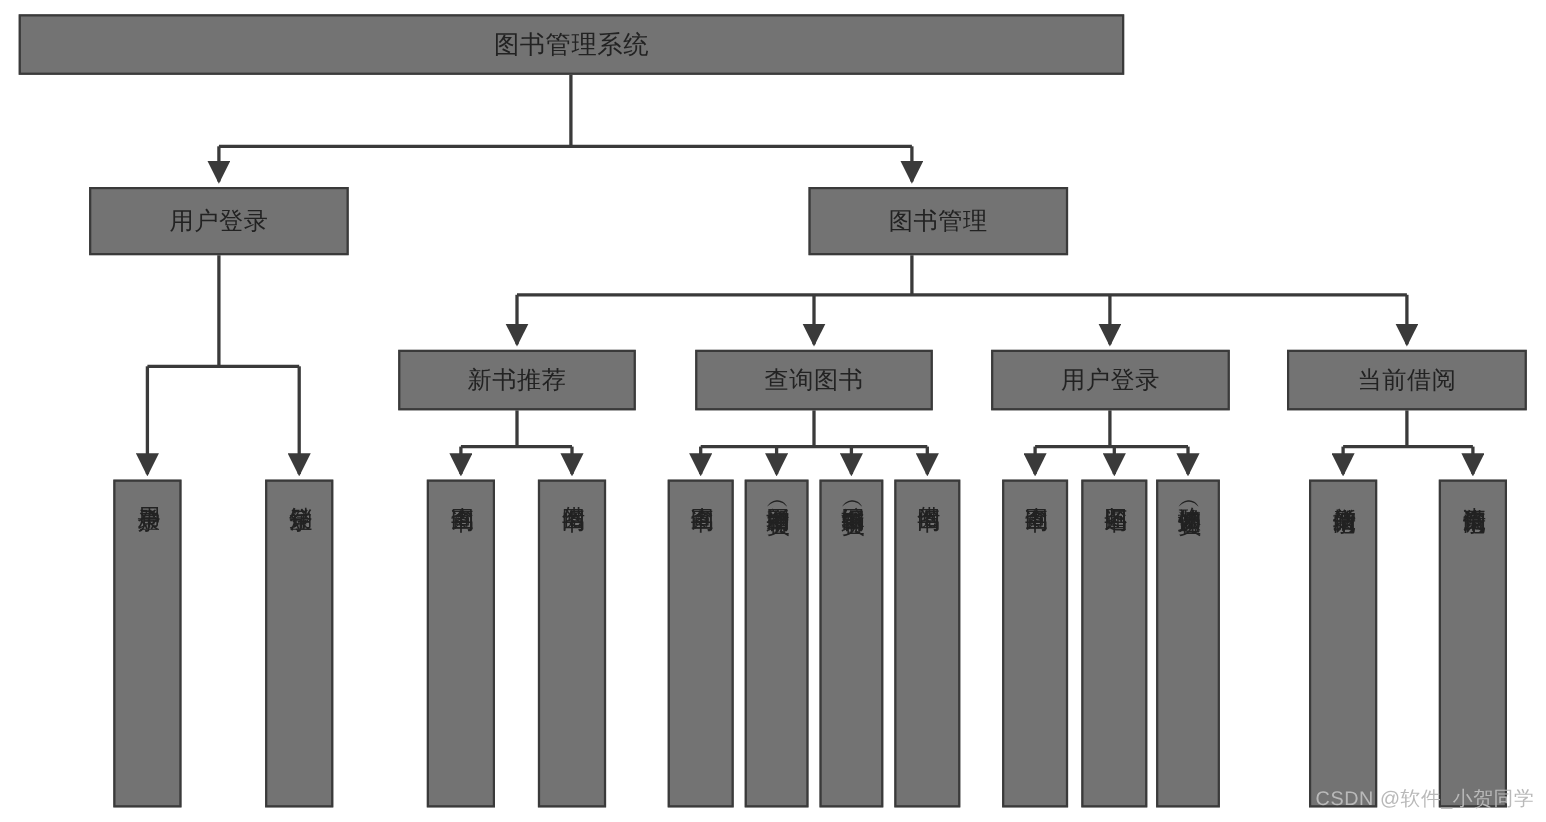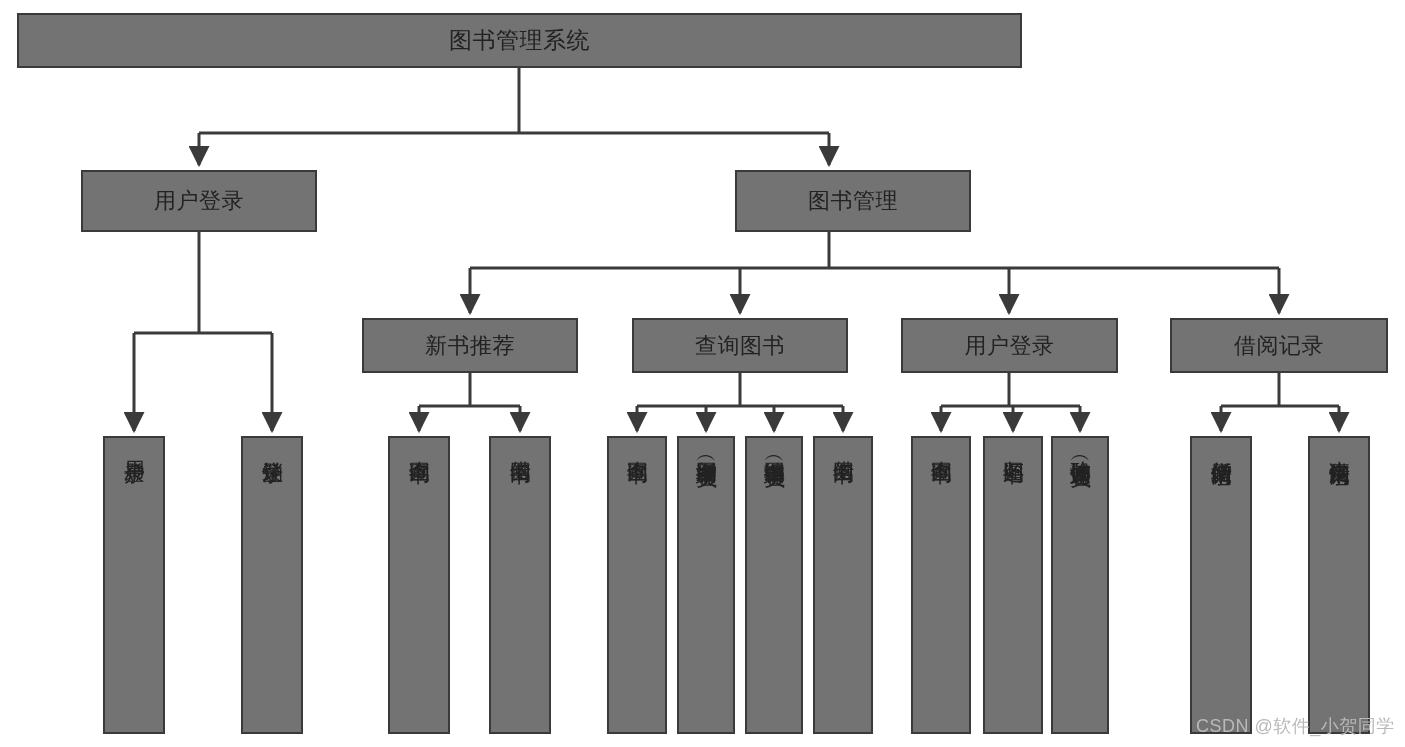--- a/index.html
+++ b/index.html
@@ -139,21 +139,21 @@
   <div class="node horiz" style="left:362px;top:318px;width:216px;height:55px;">
     <span class="label">新书推荐</span>
   </div>
   <div class="node horiz" style="left:632px;top:318px;width:216px;height:55px;">
     <span class="label">查询图书</span>
   </div>
   <div class="node horiz" style="left:901px;top:318px;width:217px;height:55px;">
     <span class="label">用户登录</span>
   </div>
   <div class="node horiz" style="left:1170px;top:318px;width:218px;height:55px;">
-    <span class="label">借阅记录</span>
+    <span class="label">当前借阅</span>
   </div>
 
   <div class="node vert" style="left:103px;top:436px;width:62px;height:298px;">
     <span class="label">用户登录</span>
   </div>
   <div class="node vert" style="left:241px;top:436px;width:62px;height:298px;">
     <span class="label">注销登录</span>
   </div>
 
   <div class="node vert" style="left:388px;top:436px;width:62px;height:298px;">

